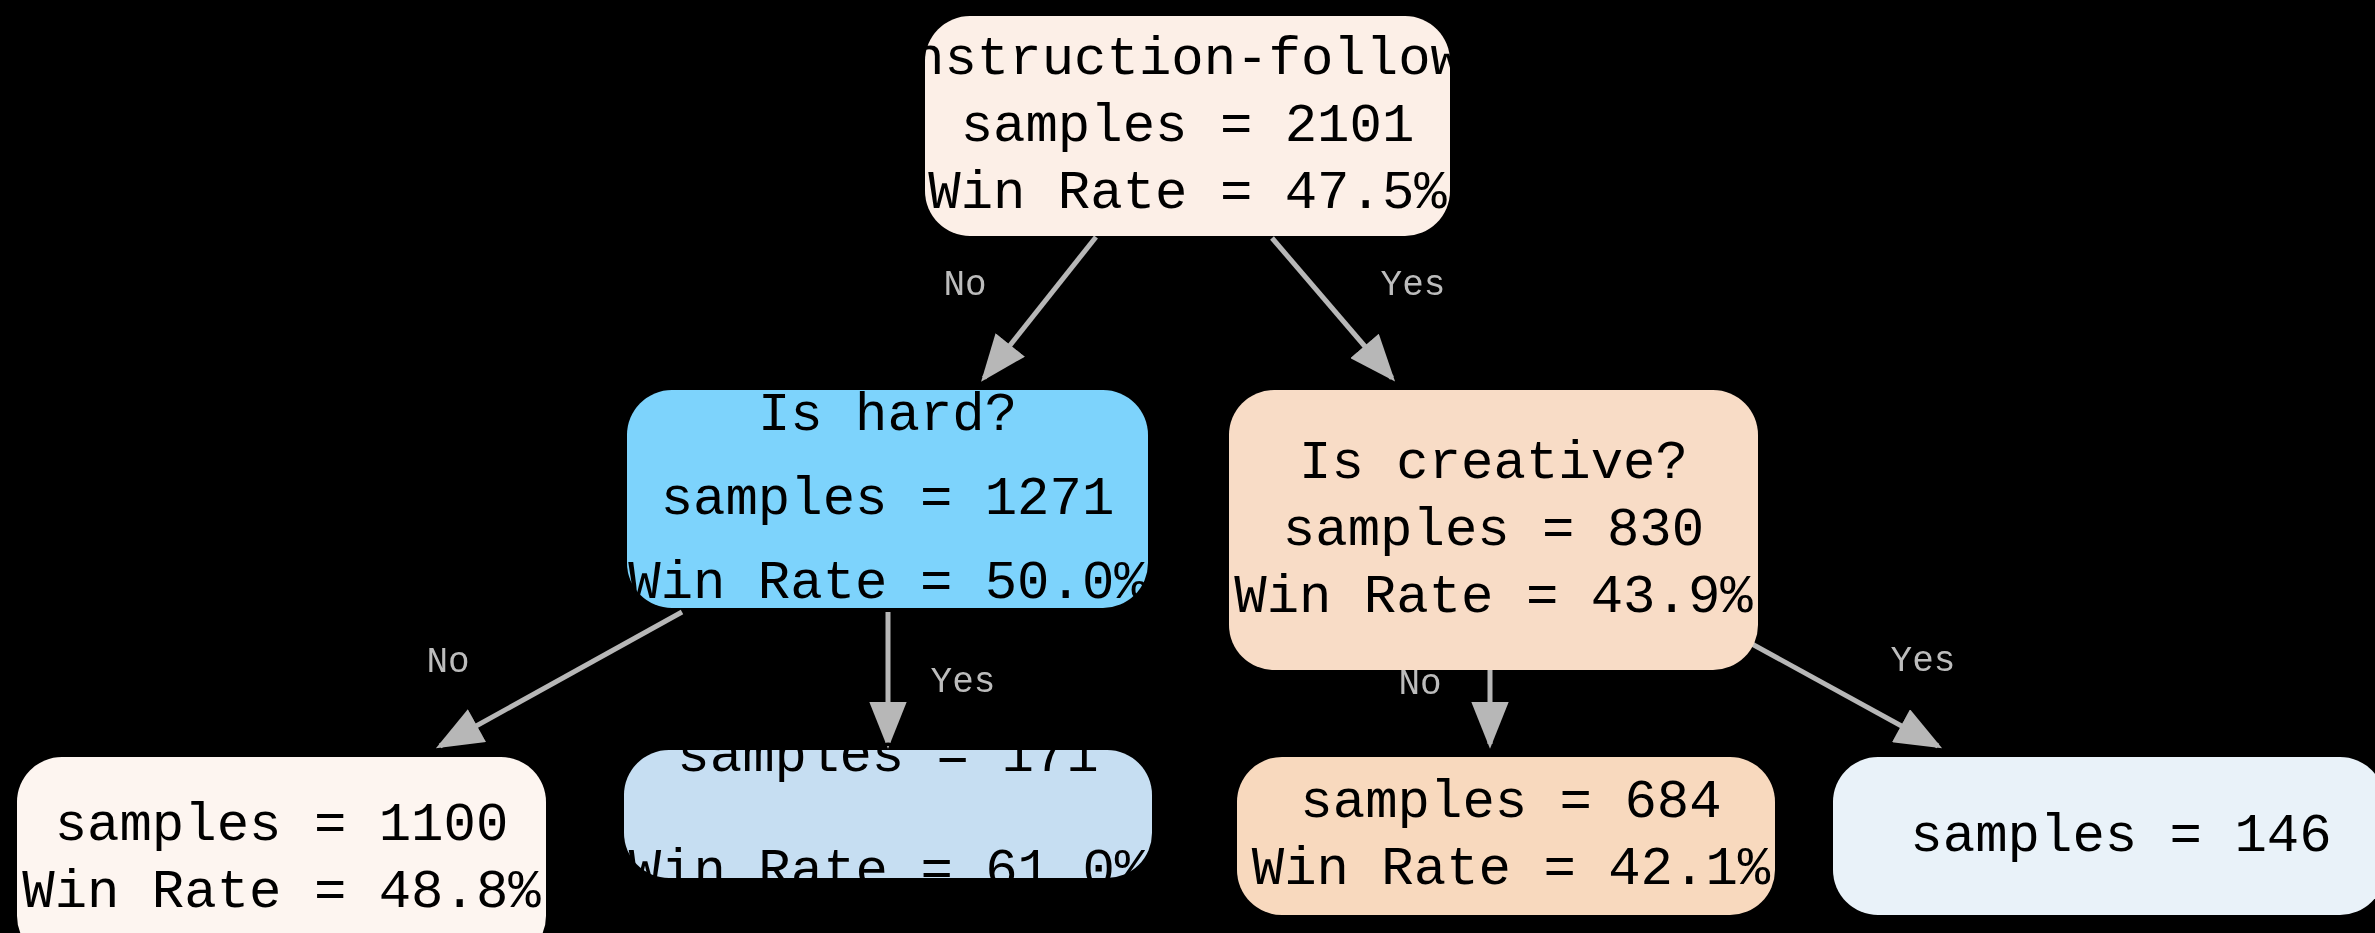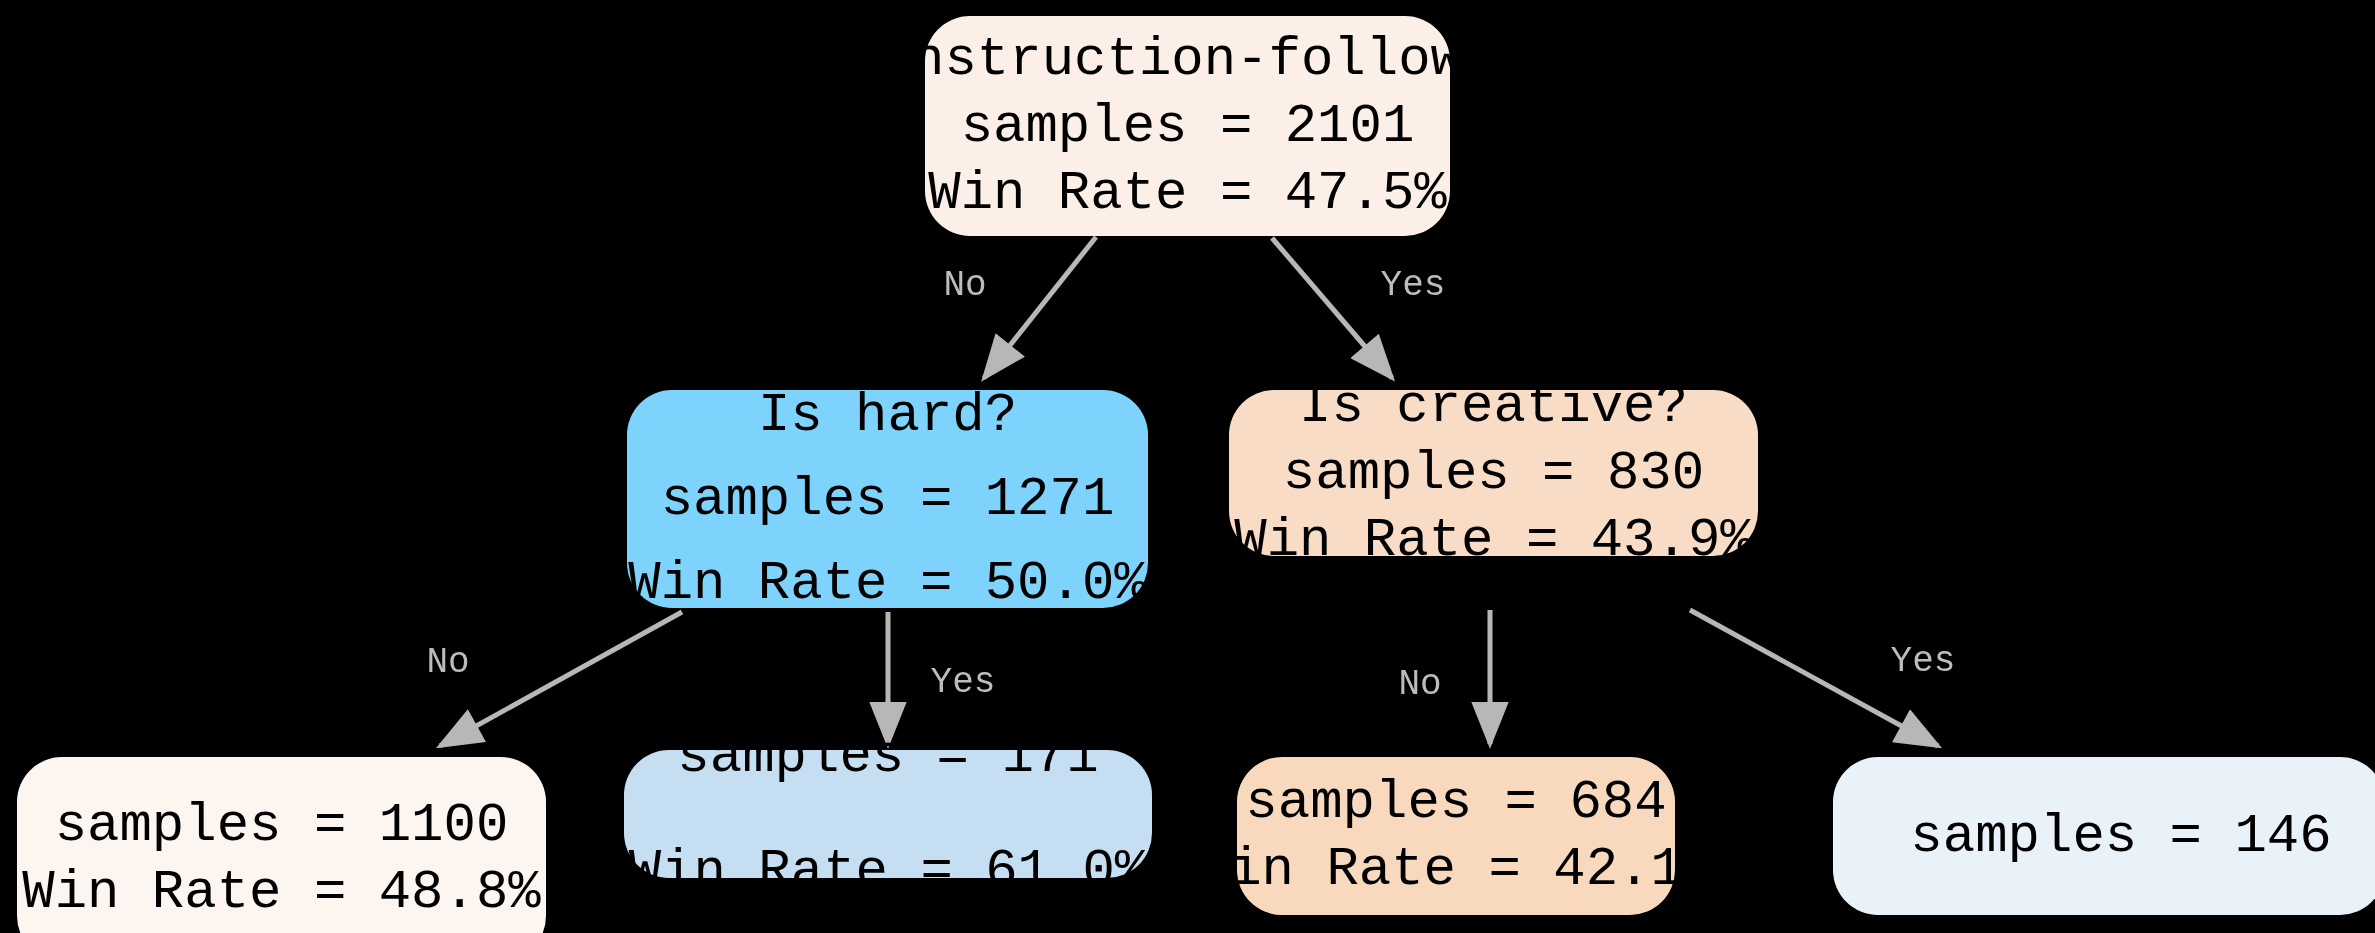--- a/index.html
+++ b/index.html
@@ -38,25 +38,25 @@
     color: #000000;
     font-size: 54px;
     line-height: 67px;
   }
   .node-line {
     white-space: nowrap;
   }
   
   #node-root      { left: 925px;  top: 16px;  width: 525px; height: 220px; }
   #node-hard      { left: 627px;  top: 390px; width: 521px; height: 218px; }
-  #node-creative  { left: 1229px; top: 390px; width: 529px; height: 166px; }
+  #node-creative  { left: 1229px; top: 390px; width: 529px; height: 280px; }
   
   #node-leaf1 { left: 17px;   top: 757px; width: 529px; height: 204px; }
   #node-leaf2 { left: 624px;  top: 750px; width: 528px; height: 128px; gap: 48px; }
-  #node-leaf3 { left: 1237px; top: 757px; width: 438px; height: 158px; }
+  #node-leaf3 { left: 1237px; top: 757px; width: 528px; height: 158px; padding-left: 10px; }
   #node-leaf4 { left: 1833px; top: 757px; width: 528px; height: 158px; padding-left: 24px; }
 
   .edge-label {
     position: absolute;
     transform: translate(-50%, -50%);
     color: #bcbcbc;
     font-size: 36px;
     line-height: 56px;
     white-space: nowrap;
   }

